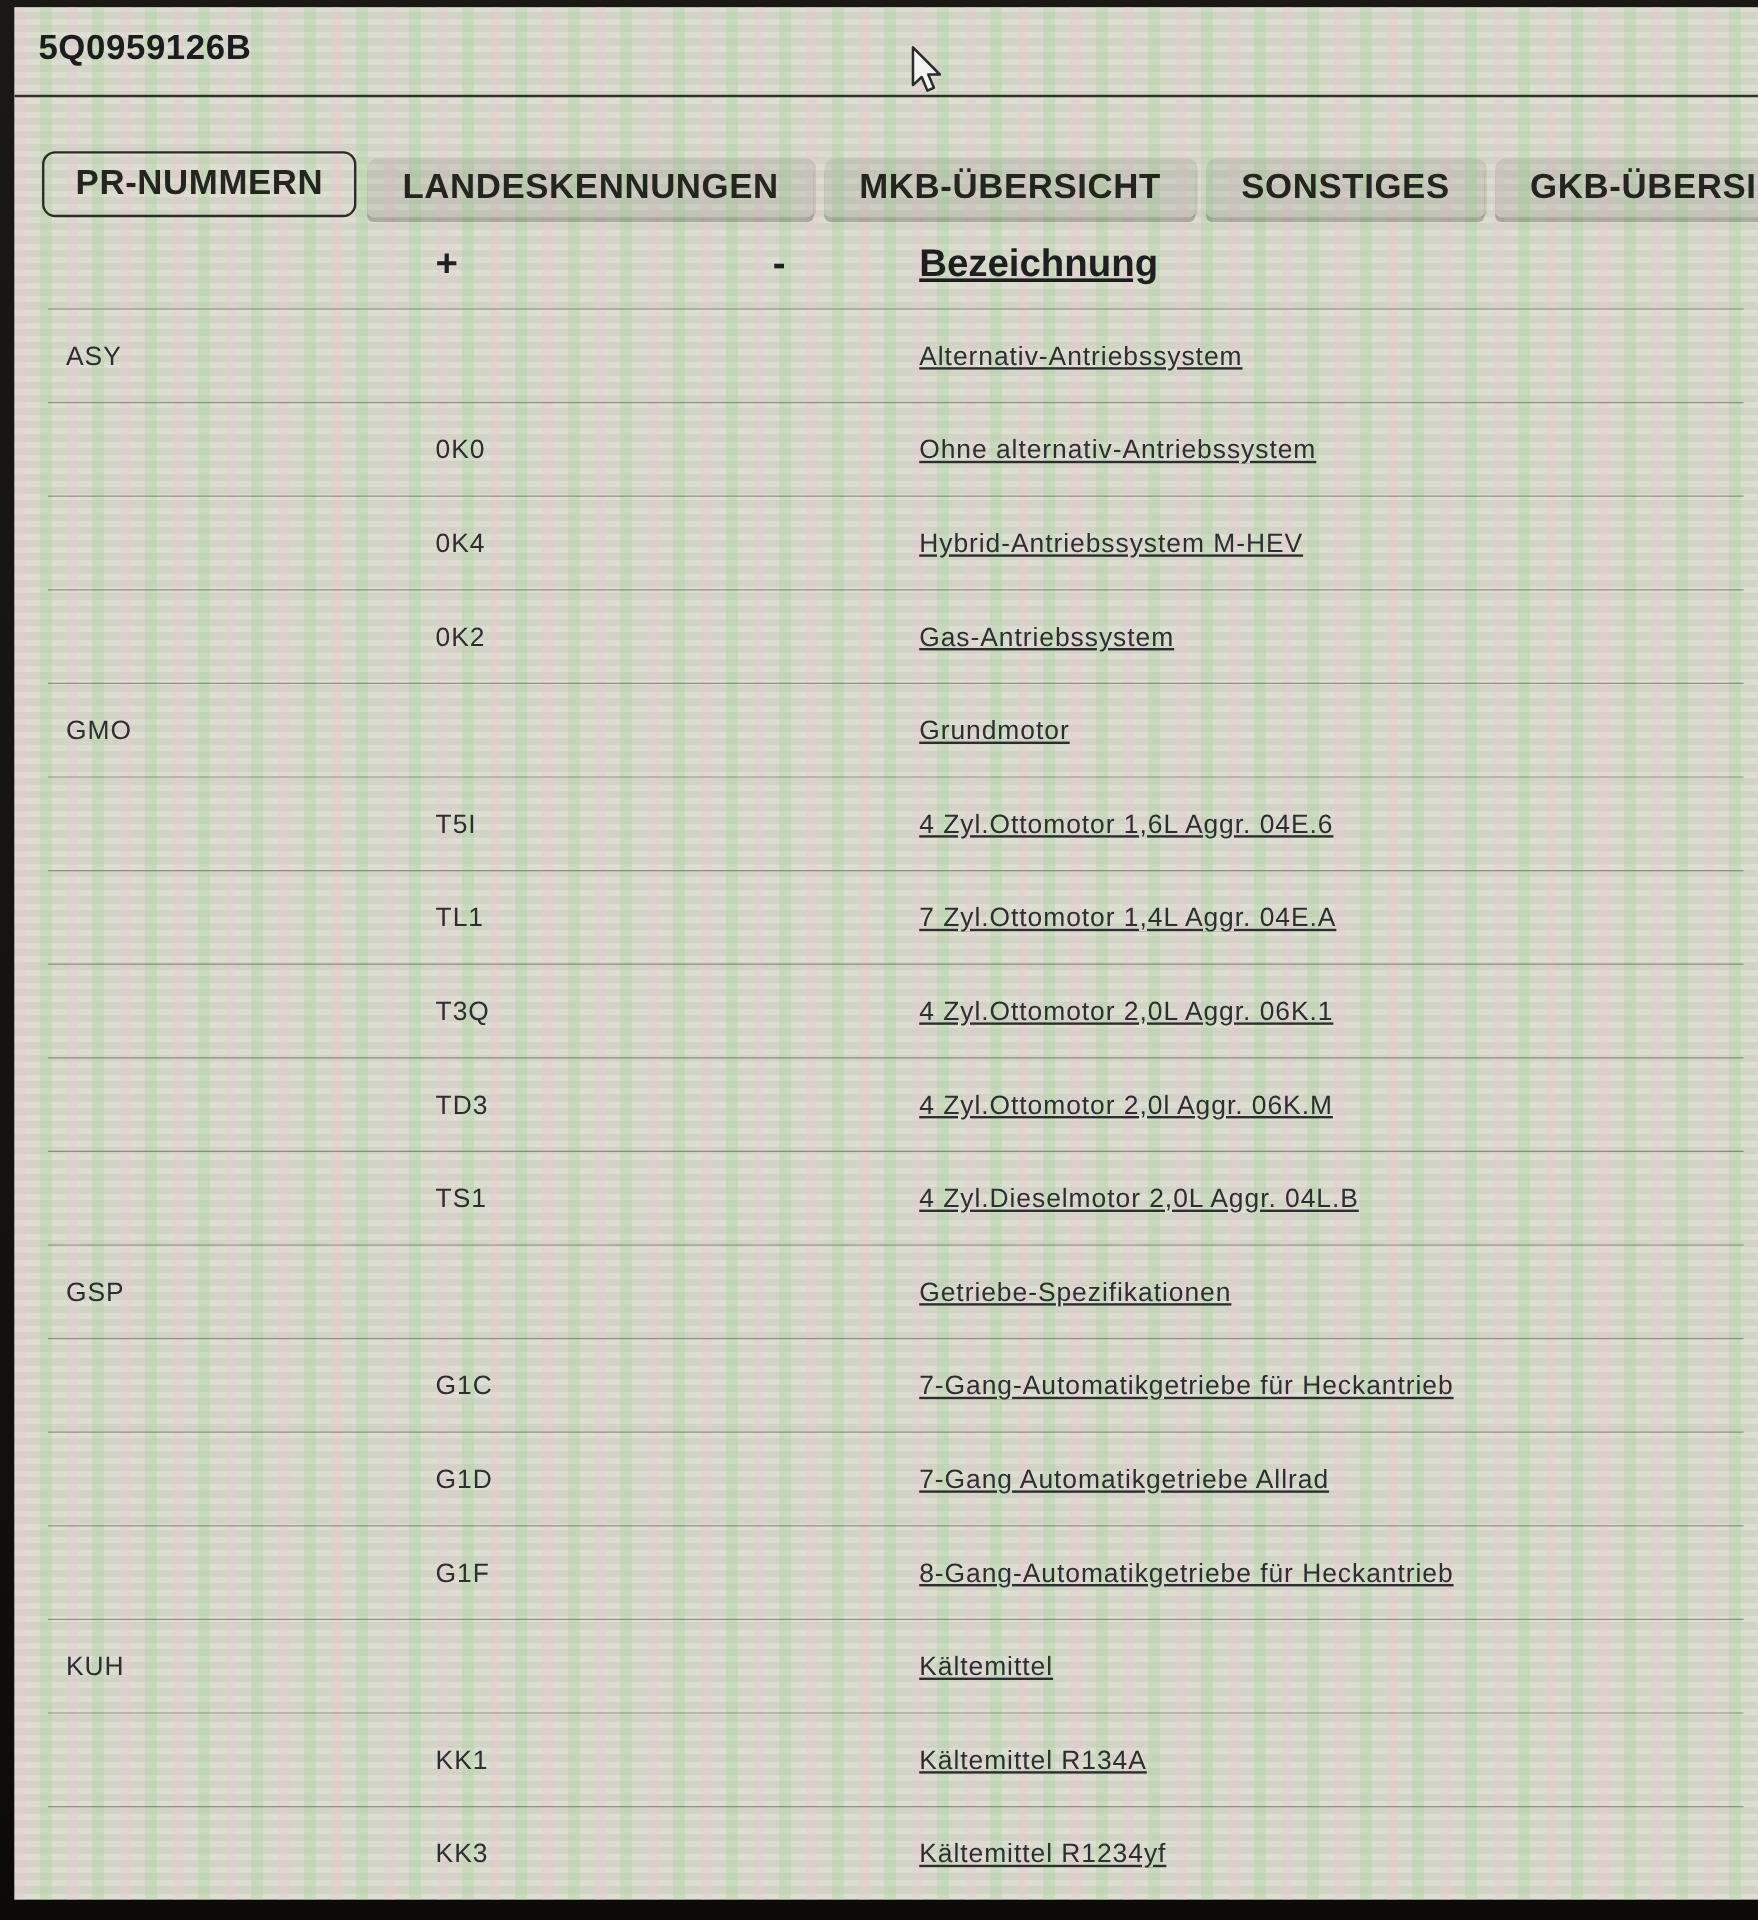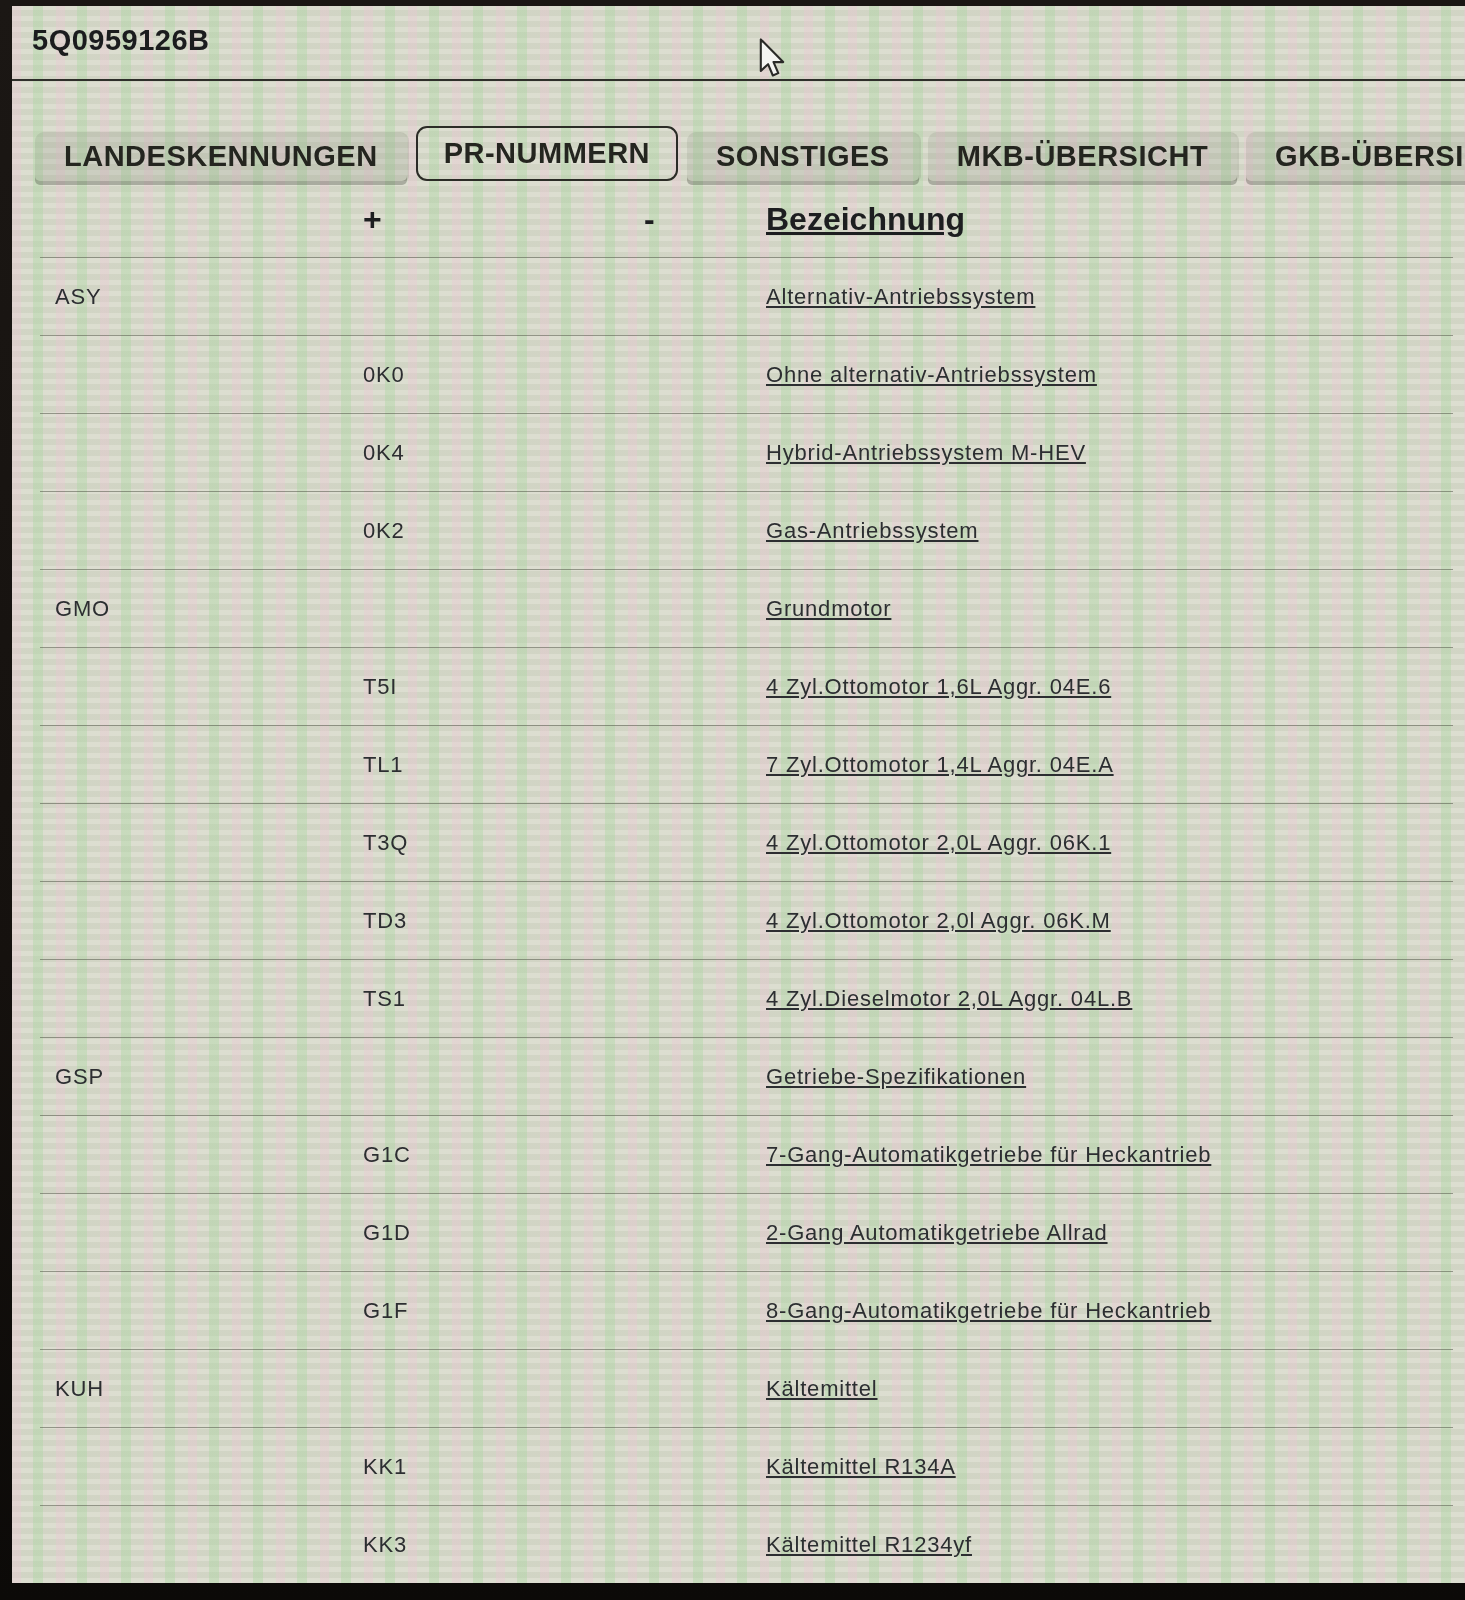--- a/index.html
+++ b/index.html
@@ -81,24 +81,24 @@
 <body>
 
 <div class="screen">
   <div class="content">
 
     <div class="app-title">5Q0959126B</div>
 
     <div class="title-divider"></div>
 
     <div class="tab-bar" id="tabbar">
+        <div class="tab active">PR-NUMMERN</div>
         <div class="tab">LANDESKENNUNGEN</div>
-        <div class="tab active">PR-NUMMERN</div>
+        <div class="tab">MKB-ÜBERSICHT</div>
         <div class="tab">SONSTIGES</div>
-        <div class="tab">MKB-ÜBERSICHT</div>
         <div class="tab">GKB-ÜBERSICHT</div>
       </div>
 
     <div class="grid-table">
       <div class="thead">
         <div class="c group"></div>
         <div class="c code">+</div>
         <div class="c minus">-</div>
         <div class="c desc">Bezeichnung</div>
       </div>
@@ -172,21 +172,21 @@
           <div class="row">
             <div class="c group"></div>
             <div class="c code">G1C</div>
             <div class="c minus"></div>
             <div class="c desc">7-Gang-Automatikgetriebe für Heckantrieb</div>
           </div>
           <div class="row">
             <div class="c group"></div>
             <div class="c code">G1D</div>
             <div class="c minus"></div>
-            <div class="c desc">2-Gang Automatikgetriebe Allrad</div>
+            <div class="c desc">7-Gang Automatikgetriebe Allrad</div>
           </div>
           <div class="row">
             <div class="c group"></div>
             <div class="c code">G1F</div>
             <div class="c minus"></div>
             <div class="c desc">8-Gang-Automatikgetriebe für Heckantrieb</div>
           </div>
           <div class="row group-row">
             <div class="c group">KUH</div>
             <div class="c code"></div>

